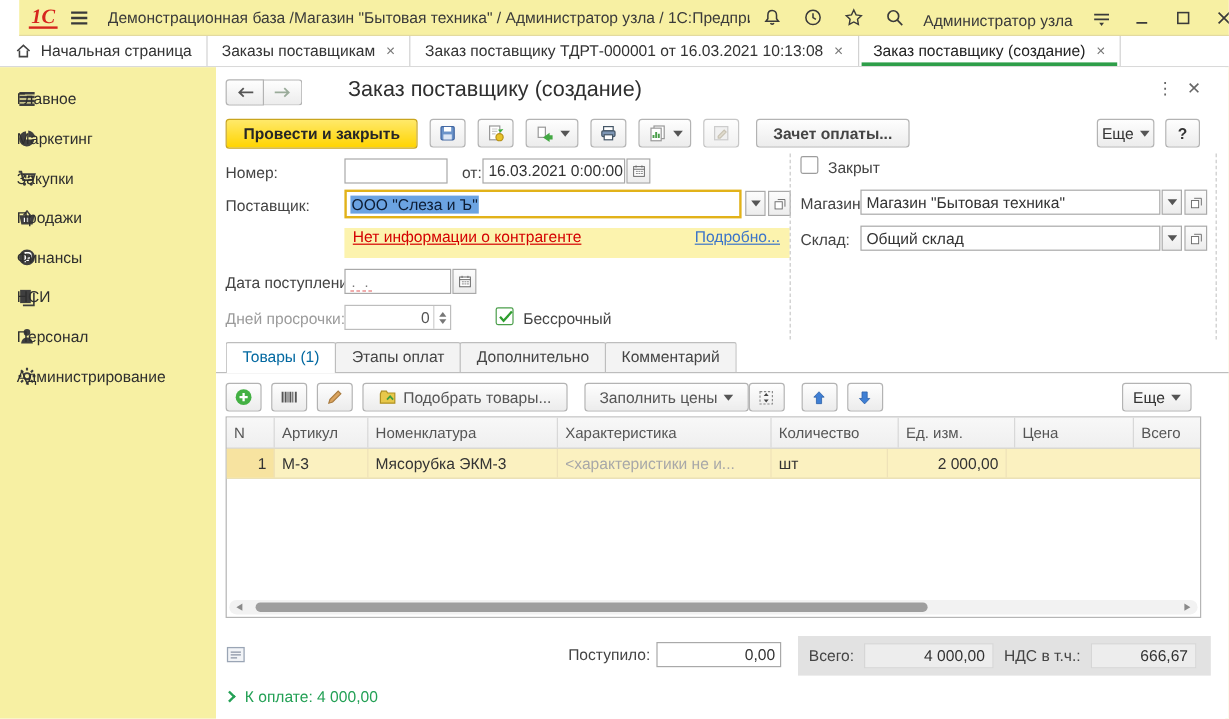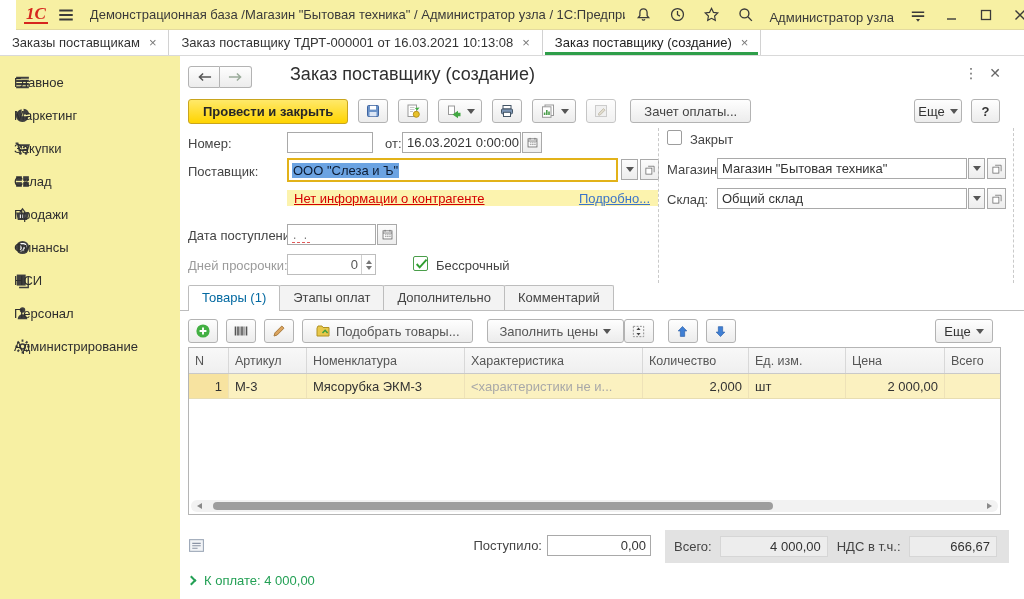--- a/index.html
+++ b/index.html
@@ -40,33 +40,33 @@
   .nav-btn.b2 { border-radius:0 3px 3px 0; border-left:none; }
   .form-title { position:absolute; top:8px; left:110px; font-size:18px; color:#2f2f2f; }
   .form-dots { position:absolute; top:8px; left:782px; width:18px; height:18px; color:#666; font-size:14px; text-align:center; line-height:18px; cursor:pointer; }
   .form-close { position:absolute; top:8px; left:806px; width:18px; height:18px; color:#666; font-size:14px; text-align:center; line-height:18px; cursor:pointer; }
 
   
   .toolbar { position:absolute; top:40px; left:0; width:844px; height:30px; display:flex; align-items:center; padding:0 8px; }
   .btn-primary { height:25px; padding:0 14px; background:linear-gradient(#ffe96a,#ffd400); border:1px solid #c9a51d; font-weight:bold; color:#262626; }
   .ibtn { width:30px; height:24px; margin-left:10px; }
   .ibtn.wide { width:44px; }
-  .btn-offset { height:24px; padding:0 13px; margin-left:14px; color:#444; }
+  .btn-offset { height:24px; padding:0 13px; margin-left:14px; color:#444;font-weight:bold; }
   .btn-more { position:absolute; right:62px; top:3px; height:24px; width:48px; }
   .btn-help { position:absolute; right:24px; top:3px; height:24px; width:29px; font-weight:bold; }
 
   
   .lbl { position:absolute; font-size:13px; color:#444; white-space:nowrap; }
   .lbl.dis { color:#9b9b9b; }
   .input { position:absolute; height:21px; border:1px solid #a9a9a9; background:#fff; font-size:13px; padding:2px 4px; white-space:nowrap; overflow:hidden; }
   .sqbtn { position:absolute; height:21px; width:17px; border:1px solid #a9a9a9; background:linear-gradient(#fcfcfc,#ededed); display:flex; align-items:center; justify-content:center; cursor:pointer; }
   .vsep { position:absolute; border-left:1px dashed #c9c9c9; }
   .supplier-wrap { position:absolute; top:102px; left:107px; width:331px; height:24px; border:2px solid #e2b219; background:#fff; display:flex; align-items:center; padding:0 3px; }
   .sel-text { background:#6ba3e2; color:#0d1c33; padding:0 1px; font-size:13px; white-space:nowrap; }
-  .warnstrip { position:absolute; top:134px; left:107px; width:371px; height:16px; background:#fcf3ae; display:flex; align-items:center; }
+  .warnstrip { position:absolute; top:134px; left:107px; width:371px; height:25px; background:#fcf3ae; display:flex; align-items:flex-start; }
   .link-red { color:#d40000; text-decoration:underline; margin-left:7px; font-size:13px; cursor:pointer; }
   .link-blue { color:#3b74c9; text-decoration:underline; margin-left:auto; margin-right:8px; font-size:13px; cursor:pointer; }
   .dotted-val { border-bottom:1px dashed #e05a5a; color:#777; padding:0 1px; font-size:12px; letter-spacing:2px; }
   .spin { position:absolute; top:198px; left:107px; width:89px; height:21px; border:1px solid #bdbdbd; background:#fff; display:flex; }
   .spin .v { flex:1; text-align:right; padding:2px 3px; color:#555; }
   .spin .arr { width:14px; border-left:1px solid #cfcfcf; display:flex; flex-direction:column; align-items:center; justify-content:center; gap:2px; cursor:pointer; }
   .tri-u { width:0;height:0;border-left:3.5px solid transparent;border-right:3.5px solid transparent;border-bottom:4px solid #777; }
   .tri-d { width:0;height:0;border-left:3.5px solid transparent;border-right:3.5px solid transparent;border-top:4px solid #777; }
   .cb { position:absolute; width:15px; height:15px; border:1px solid #9d9d9d; background:#fff; border-radius:2px; cursor:pointer; }
 
@@ -169,20 +169,26 @@
       <span class="tb-icon">
         <svg width="16" height="16" viewBox="0 0 16 16">
             <path d="M3.5 3.5l9 9M12.5 3.5l-9 9" stroke="#3a3a3a" stroke-width="1.4"></path>
           </svg>
       </span>
     </span>
   </div>
 
   <div class="tabbar">
     <div class="tab">
+      <svg width="15" height="15" viewBox="0 0 16 16">
+          <path d="M2.5 8L8 3l5.5 5M4.5 7.5V13h7V7.5" fill="none" stroke="#444" stroke-width="1.4"></path>
+        </svg>
+      <span>Начальная страница</span>
+    </div>
+    <div class="tab">
       <span>Заказы поставщикам</span>
       <span class="x">×</span>
     </div>
     <div class="tab">
       <span>Заказ поставщику ТДРТ-000001 от 16.03.2021 10:13:08</span>
       <span class="x">×</span>
     </div>
     <div class="tab active">
       <span>Заказ поставщику (создание)</span>
       <span class="x">×</span>
@@ -204,29 +210,20 @@
       <span class="lbl">Маркетинг</span>
     </div>
     <div class="side-item">
       <svg width="17" height="17" viewBox="0 0 16 16">
           <path d="M1.5 3h2l1.5 6.5h7.5L14 4.8H5" fill="none" stroke="#3f3f3f" stroke-width="1.5"></path>
           <path d="M7 5v3M9.5 5v3M12 5v3" stroke="#3f3f3f" stroke-width="1.1"></path>
           <circle cx="6" cy="12.6" r="1.3" fill="#3f3f3f"></circle>
           <circle cx="11.3" cy="12.6" r="1.3" fill="#3f3f3f"></circle>
         </svg>
       <span class="lbl">Закупки</span>
-    </div>
-    <div class="side-item">
-      <svg width="17" height="17" viewBox="0 0 16 16">
-          <rect x="2" y="3" width="5.4" height="4.4" fill="#3f3f3f"></rect>
-          <rect x="8.6" y="3" width="5.4" height="4.4" fill="#3f3f3f"></rect>
-          <rect x="2" y="8.6" width="5.4" height="4.4" fill="#3f3f3f"></rect>
-          <rect x="8.6" y="8.6" width="5.4" height="4.4" fill="#3f3f3f"></rect>
-        </svg>
-      <span class="lbl">Склад</span>
     </div>
     <div class="side-item">
       <svg width="17" height="17" viewBox="0 0 16 16">
           <path d="M5.3 6.2L8 2.6l2.7 3.6" fill="none" stroke="#3f3f3f" stroke-width="1.2"></path>
           <path d="M2 6h12l-1.6 7.2H3.6z" fill="#3f3f3f"></path>
           <path d="M6 8v3.2M8 8v3.2M10 8v3.2" stroke="#fff" stroke-width="1"></path>
         </svg>
       <span class="lbl">Продажи</span>
     </div>
     <div class="side-item">
@@ -489,21 +486,20 @@
         <span class="th c4">Количество</span>
         <span class="th c5">Ед. изм.</span>
         <span class="th c6">Цена</span>
         <span class="th c7" style="border-right:none">Всего</span>
       </div>
       <div class="trow">
         <span class="td c0 num" style="background:#f7e3a0">1</span>
         <span class="td c1">М-3</span>
         <span class="td c2">Мясорубка ЭКМ-3</span>
         <span class="td c3 ghost">&lt;характеристики не и...</span>
-        <span class="td c4 num">2,000</span>
         <span class="td c5">шт</span>
         <span class="td c6 num">2 000,00</span>
         <span class="td c7 num" style="border-right:none"></span>
       </div>
       <div class="hscroll">
         <span class="harr l"></span>
         <span class="hthumb"></span>
         <span class="harr r"></span>
       </div>
     </div>

